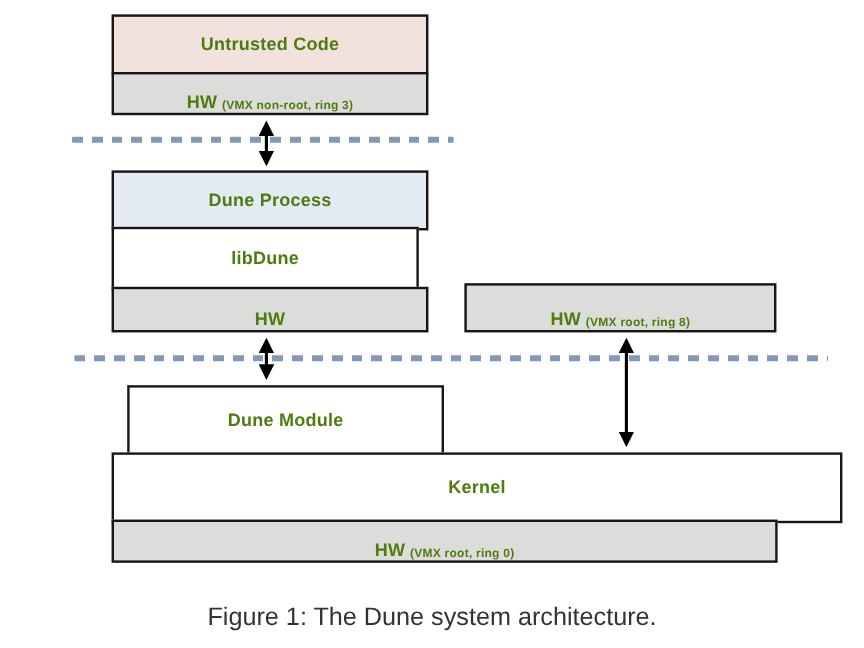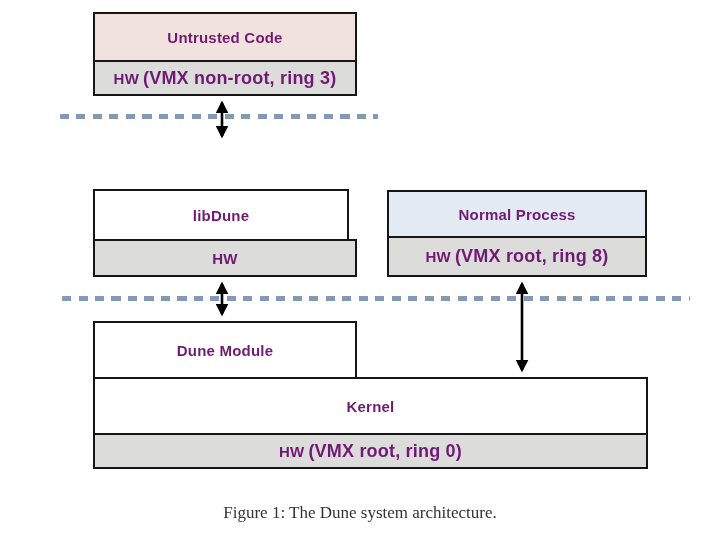--- a/index.html
+++ b/index.html
@@ -13,91 +13,91 @@
   }
   .box {
     position: absolute;
     box-sizing: border-box;
     border: 2.5px solid var(--border, #161616);
     display: flex;
     align-items: center;
     justify-content: center;
     font-size: 15px;
     font-weight: 600;
-    color: #701a75;
+    color: #4d7c0f;
     letter-spacing: 0.2px;
     white-space: nowrap;
   }
   .fill-pink  { background: var(--pink,  #f2e2dd); }
   .fill-blue  { background: var(--blue,  #e4eaf4); }
-  .fill-gray  { background: var(--gray,  #dcdcdb); }
+  .fill-gray  { background: var(--gray,  #dcdcdb); align-items: flex-end; }
   .fill-white { background: #ffffff; }
-  .hw-detail { font-size: 18px; font-weight: 600; margin-left: 4px; }
+  .hw-detail { font-size: 10px; font-weight: 600; margin-left: 4px; }
   .dash-line {
     position: absolute;
     height: 4.5px;
     background: repeating-linear-gradient(90deg,
       var(--dash, #8399b5) 0 9px,
       transparent 9px 16.5px);
     border-radius: 1px;
   }
   #arrow-overlay {
     position: absolute;
     left: 0; top: 0;
     pointer-events: none;
   }
   #caption {
     position: absolute;
     left: 0;
     top: 503px;
     width: 100%;
     text-align: center;
-    font-family: Liberation Serif, serif;
-    font-size: 17px;
+    font-family: Liberation Sans, sans-serif;
+    font-size: 21px;
     color: var(--caption, #333333);
   }
   
   #untrusted-code { left: 93px;  top: 12px;  width: 264px; height: 51px; }
   #hw-top         { left: 93px;  top: 60px;  width: 264px; height: 36px; }
   #dune-process   { left: 93px;  top: 142px; width: 264px; height: 50px; }
   #libdune        { left: 93px;  top: 189px; width: 256px; height: 53px; }
   #hw-dune        { left: 93px;  top: 239px; width: 264px; height: 38px; }
   #normal-process { left: 387px; top: 190px; width: 260px; height: 49px; }
   #hw-normal      { left: 387px; top: 236px; width: 260px; height: 41px; }
-  #dune-module    { left: 93px;  top: 321px; width: 264px; height: 59px; }
-  #kernel         { left: 93px;  top: 377px; width: 555px; height: 59px; }
+  #dune-module    { left: 106px;  top: 321px; width: 264px; height: 59px; }
+  #kernel         { left: 93px;  top: 377px; width: 609px; height: 59px; }
   #hw-kernel      { left: 93px;  top: 433px; width: 555px; height: 36px; }
   #boundary-1     { left: 60px;  top: 114px; width: 318px; }
   #boundary-2     { left: 62px;  top: 296px; width: 628px; }
 </style>
 </head>
 <body>
 
 <div id="canvas">
 
   <div class="box fill-pink" id="untrusted-code">
     <span>Untrusted Code</span>
   </div>
   <div class="box fill-gray" id="hw-top">
     <span>HW</span>
     <span class="hw-detail">(VMX non-root, ring 3)</span>
   </div>
 
   <div class="dash-line" id="boundary-1"></div>
 
+  <div class="box fill-blue" id="dune-process">
+    <span>Dune Process</span>
+  </div>
   <div class="box fill-white" id="libdune">
     <span>libDune</span>
   </div>
   <div class="box fill-gray" id="hw-dune">
     <span>HW</span>
   </div>
 
-  <div class="box fill-blue" id="normal-process">
-    <span>Normal Process</span>
-  </div>
   <div class="box fill-gray" id="hw-normal">
     <span>HW</span>
     <span class="hw-detail">(VMX root, ring 8)</span>
   </div>
 
   <div class="dash-line" id="boundary-2"></div>
 
   <div class="box fill-white" id="dune-module">
     <span>Dune Module</span>
   </div>

